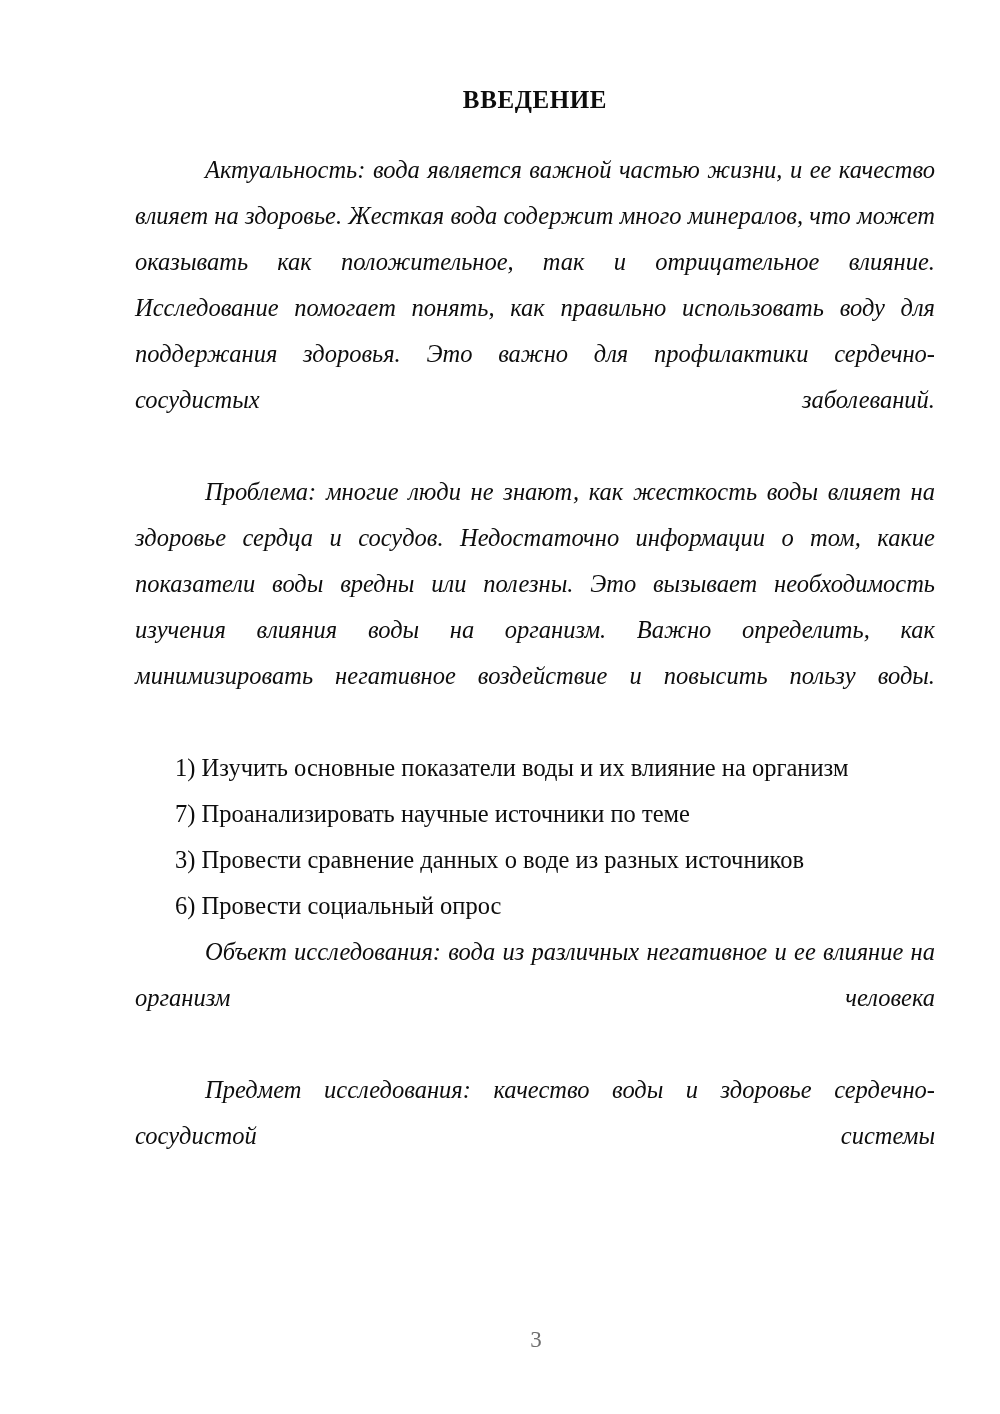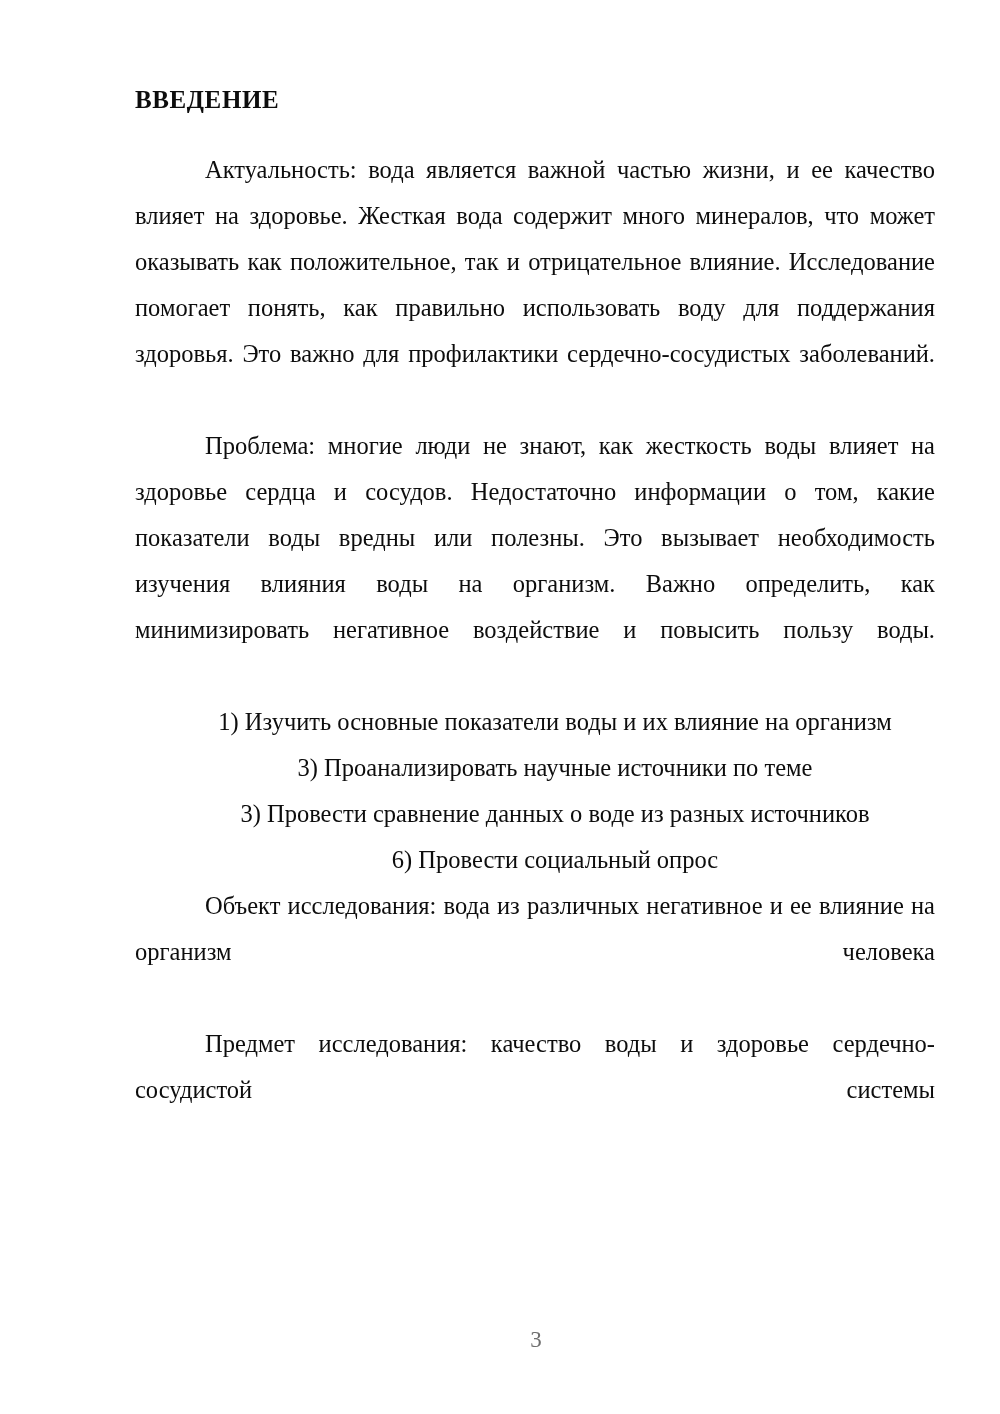--- a/index.html
+++ b/index.html
@@ -31,48 +31,49 @@
   .content {
     position: absolute;
     left: 135px;
     top: 84px;
     width: 800px;
   }
 
   .doc-title {
     font-size: 25px;
     font-weight: bold;
-    text-align: left;
+    text-align: center;
     letter-spacing: 0.6px;
     line-height: 1.3;
     margin: 0 0 30px 0;
   }
 
   .para {
     font-size: 24.5px;
     line-height: 46px;
     text-align: justify;
     text-justify: inter-word;
     text-indent: 70px;
     margin: 0;
     hyphens: none;
     word-spacing: 0px;
+    font-style: italic;
   }
 
   
   .para::after {
     content: "";
     display: inline-block;
     width: 100%;
   }
 
   .list-item {
     font-size: 24.5px;
     line-height: 46px;
-    text-align: center;
+    text-align: left;
     text-indent: 0;
     margin: 0;
     padding-left: 40px;
   }
 
   .page-number {
     position: absolute;
     left: 0;
     top: 1327px;
     width: 1000px;
@@ -95,21 +96,21 @@
 
     <h1 class="doc-title">ВВЕДЕНИЕ</h1>
 
     <p class="para">Актуальность: вода является важной частью жизни, и ее качество влияет на здоровье. Жесткая вода содержит много минералов, что может оказывать как положительное, так и отрицательное влияние. Исследование помогает понять, как правильно использовать воду для поддержания здоровья. Это важно для профилактики сердечно-сосудистых заболеваний.</p>
 
     <p class="para">Проблема: многие люди не знают, как жесткость воды влияет на здоровье сердца и сосудов. Недостаточно информации о том, какие показатели воды вредны или полезны. Это вызывает необходимость изучения влияния воды на организм. Важно определить, как минимизировать негативное воздействие и повысить пользу воды.</p>
 
 
 
     <p class="list-item">1) Изучить основные показатели воды и их влияние на организм</p>
-    <p class="list-item">3) Проанализировать научные источники по теме</p>
+    <p class="list-item">7) Проанализировать научные источники по теме</p>
     <p class="list-item">3) Провести сравнение данных о воде из разных источников</p>
     <p class="list-item">6) Провести социальный опрос</p>
 
     <p class="para">Объект исследования: вода из различных негативное и ее влияние на организм человека</p>
 
     <p class="para">Предмет исследования: качество воды и здоровье сердечно-сосудистой системы</p>
 
   </div>
 
   <div class="page-number">

